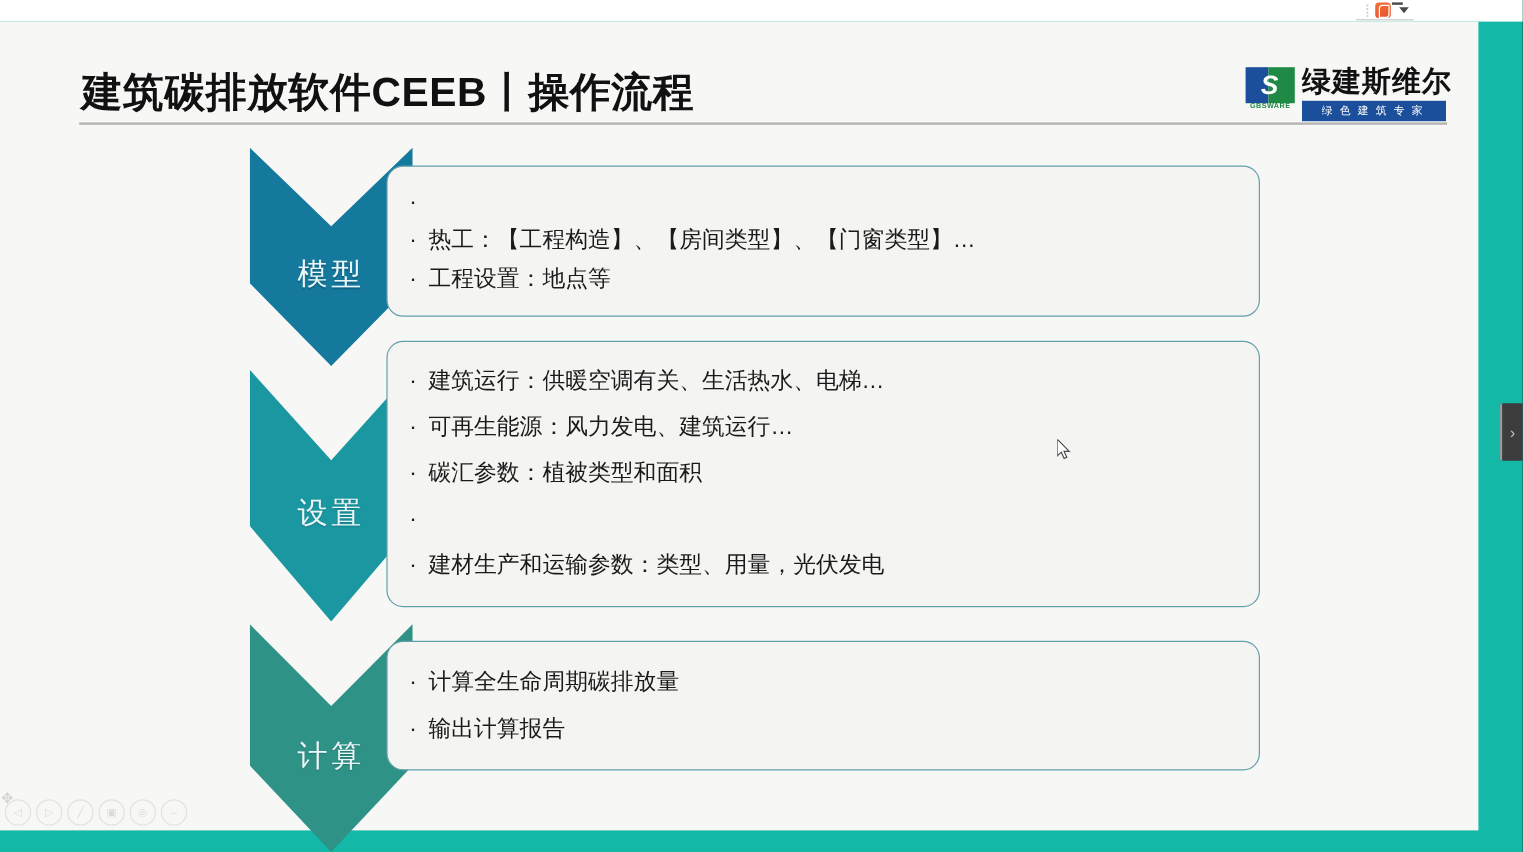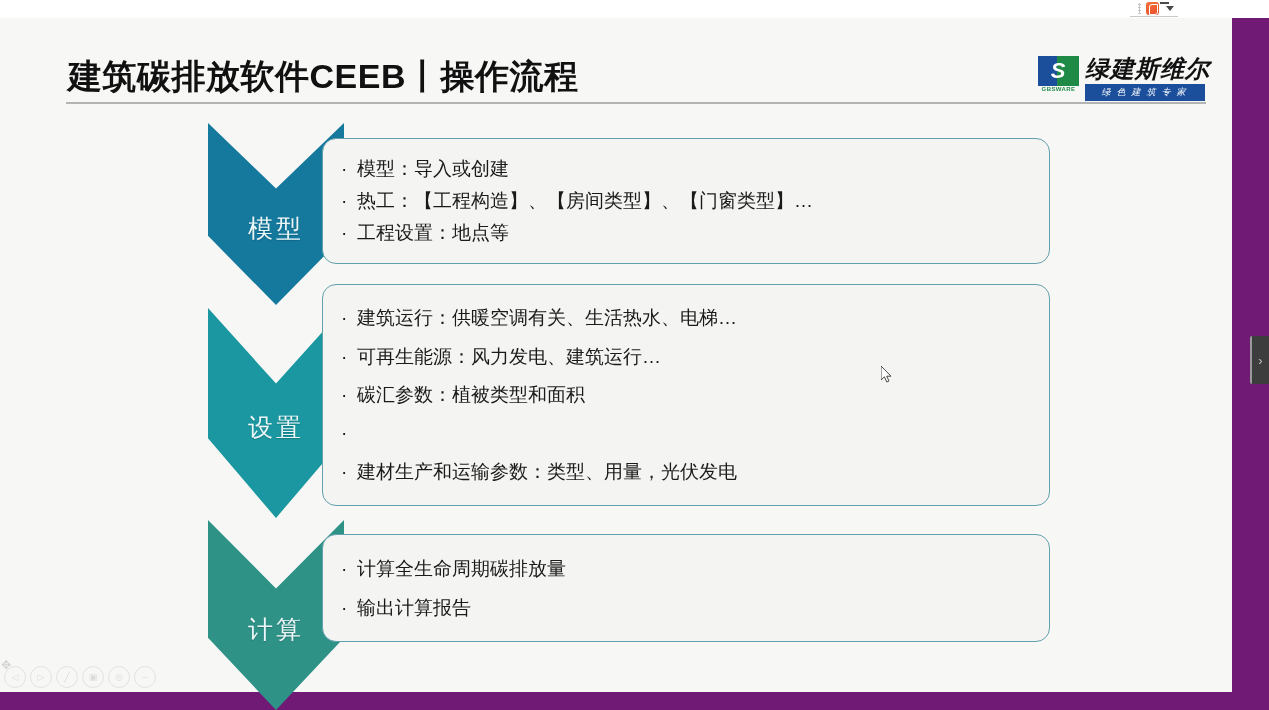--- a/index.html
+++ b/index.html
@@ -12,21 +12,21 @@
     height: 710px;
     overflow: hidden;
     font-family: "Liberation Sans", "DejaVu Sans", sans-serif;
     position: relative;
   }
 
   
   #viewer {
     position: absolute;
     inset: 0;
-    background: #701a75;
+    background: #14b8a6;
     padding-left: 28px;
   }
   #top-strip {
     position: absolute;
     left: 0; top: 0;
     width: 1269px;
     height: 18px;
     background: #ffffff;
   }
   #ext-icon-wrap {
@@ -143,21 +143,20 @@
     left: 0; top: 30px;
     width: 41px;
     font-size: 6px;
     font-weight: bold;
     letter-spacing: .4px;
     color: #1f8a46;
     text-align: center;
   }
   #logo-text {
     margin-left: 6px;
-    font-style: italic;
   }
   #logo-cn {
     font-size: 24px;
     font-weight: bold;
     color: #111111;
     letter-spacing: 1px;
     line-height: 26px;
     white-space: nowrap;
   }
   #logo-tag {
@@ -319,21 +318,20 @@
     <div class="chevron" id="chevron-3" style="background: rgb(47, 146, 135);">
       <span class="cv-label">计算</span>
     </div>
     <div class="chevron" id="chevron-2" style="background: rgb(26, 151, 160);">
       <span class="cv-label">设置</span>
     </div>
 
     <div class="box" id="box-1">
       <div class="bullet">
         <span class="dot">·</span>
-        <span>模型：导入或创建</span>
       </div>
       <div class="bullet">
         <span class="dot">·</span>
         <span>热工：【工程构造】、【房间类型】、【门窗类型】…</span>
       </div>
       <div class="bullet">
         <span class="dot">·</span>
         <span>工程设置：地点等</span>
       </div>
     </div>

